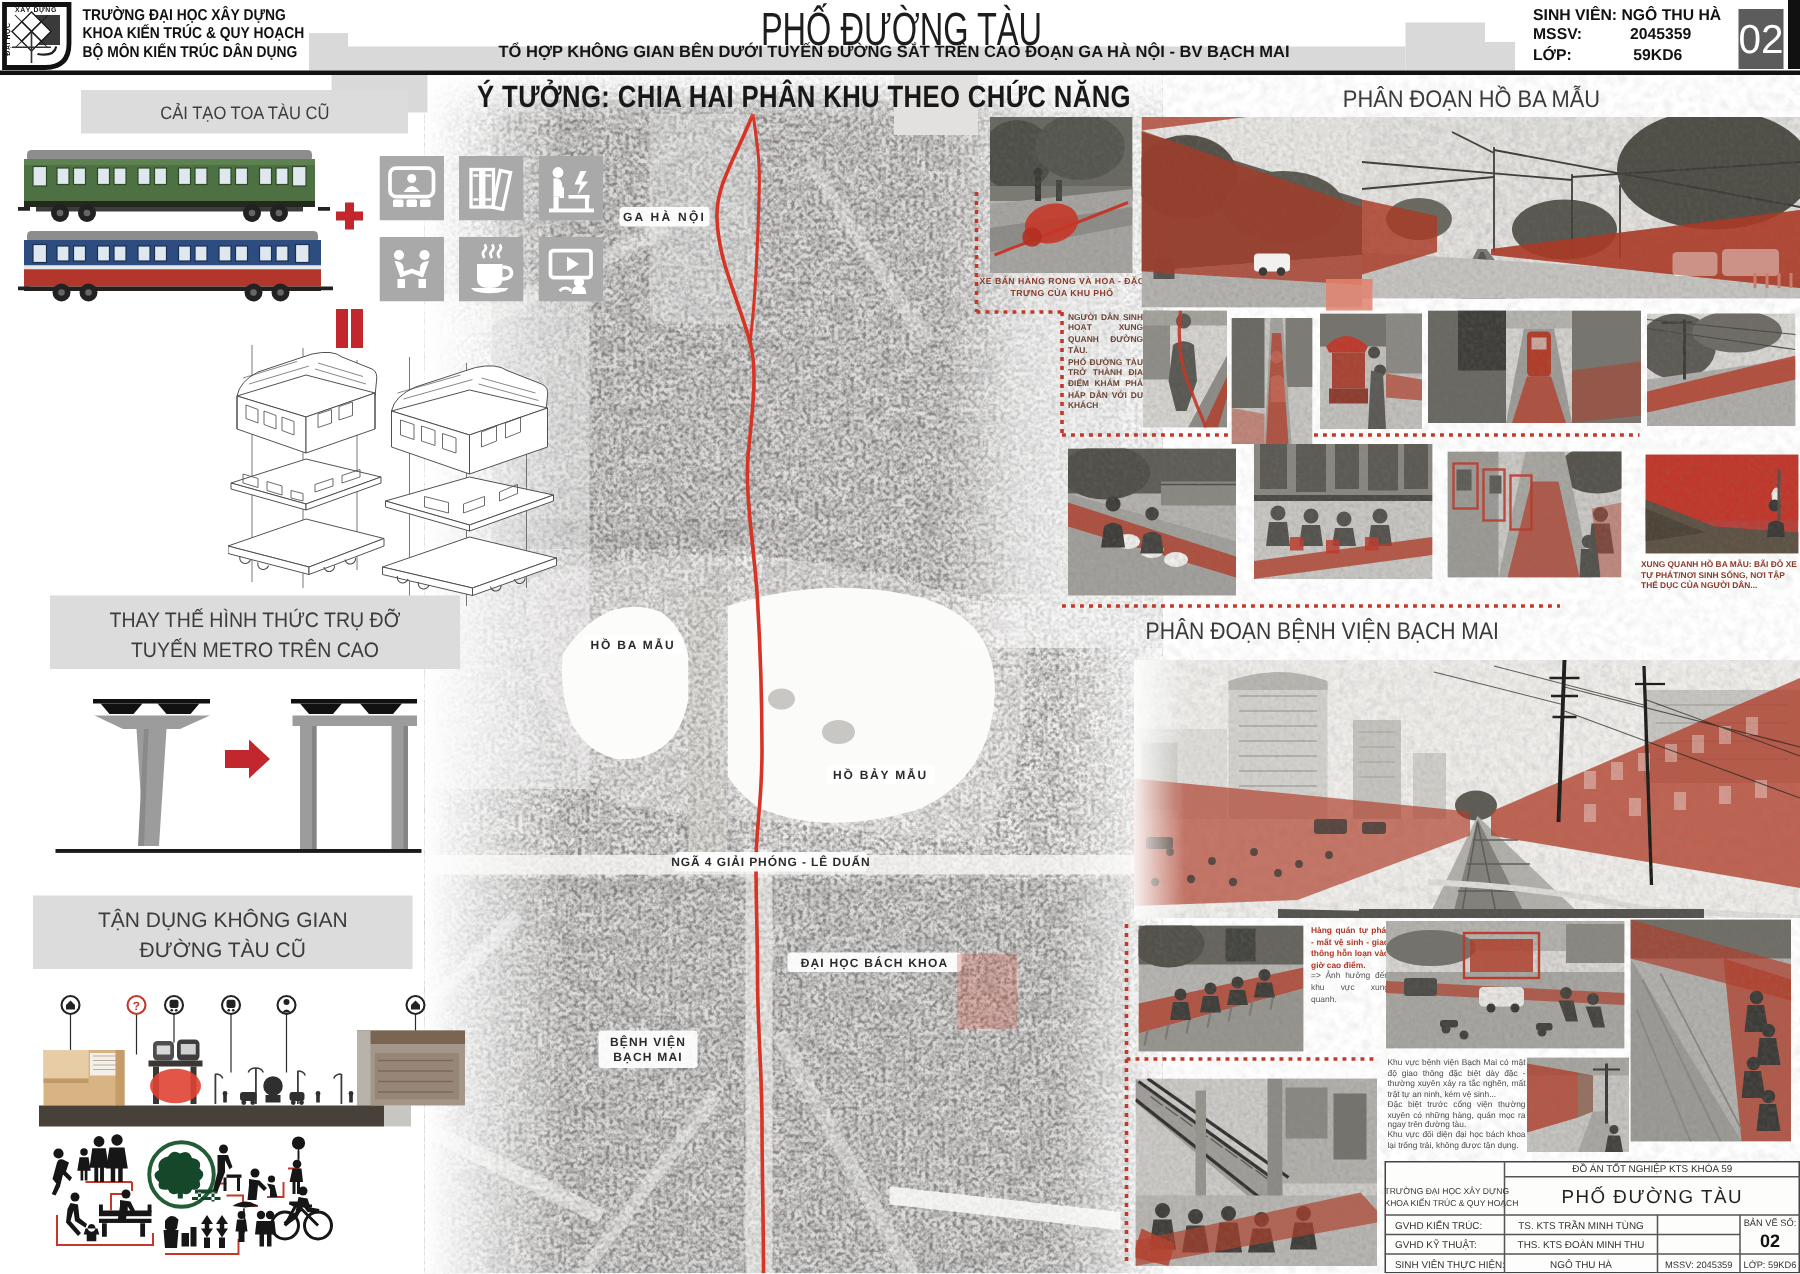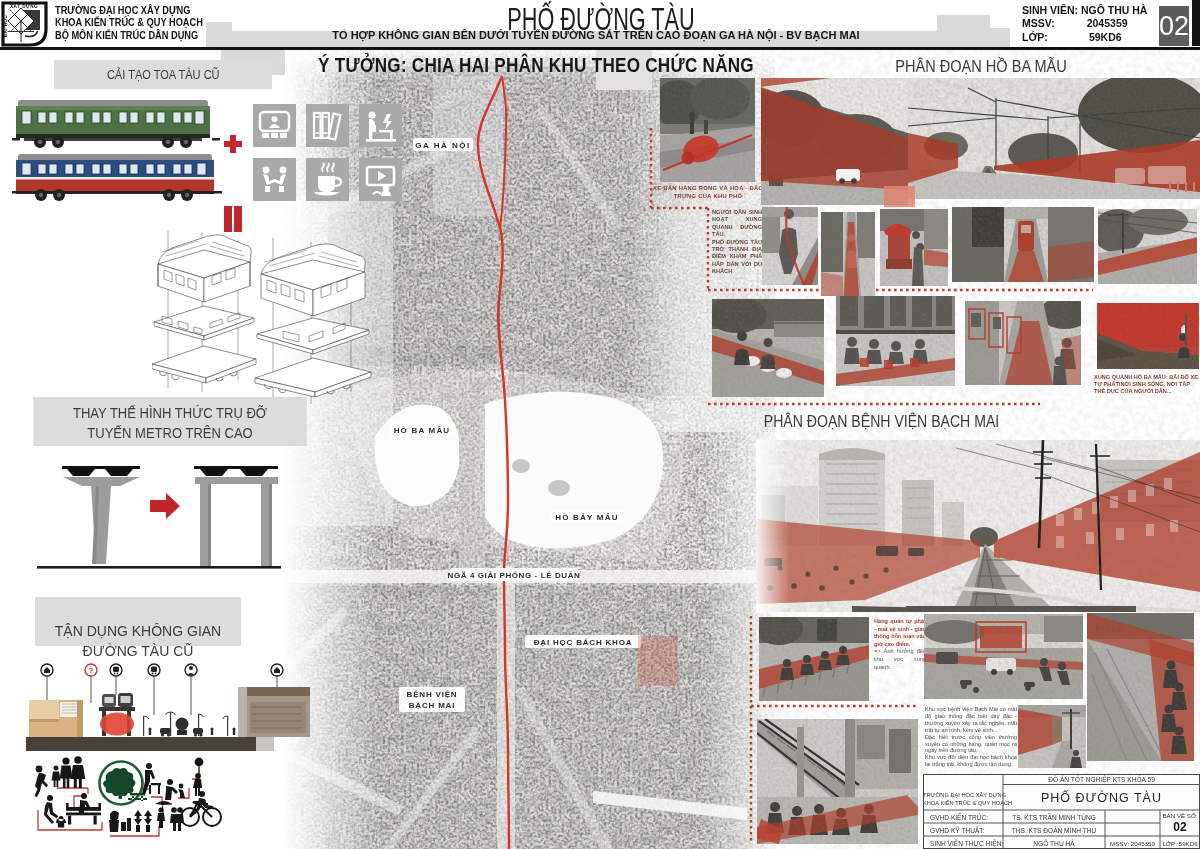--- a/index.html
+++ b/index.html
@@ -371,21 +371,21 @@
 <rect x="165" y="17" width="83" height="7"></rect>
 <rect x="170" y="24" width="11" height="82"></rect>
 <rect x="231" y="24" width="11" height="82"></rect>
 </g>
 <rect x="178" y="24" width="3" height="82" fill="#858585"></rect>
 <rect x="239" y="24" width="3" height="82" fill="#858585"></rect>
 <rect x="7" y="106" width="244" height="2.6" fill="#1a1a1a"></rect>
 <path d="M120 40 h16 v-7 l14 13 -14 13 v-7 h-16 Z" fill="#c1272d"></path>
 </svg>
 
-<div class="abs gbar" style="left:35px;top:597px;width:206px;height:49px;font-size:14px;line-height:20px;padding-top:24px;box-sizing:border-box;letter-spacing:0">TẬN DỤNG KHÔNG GIAN<br>ĐƯỜNG TÀU CŨ</div>
+<div class="abs gbar" style="left:22px;top:597px;width:253px;height:49px;font-size:14px;line-height:20px;padding-top:6px;box-sizing:border-box;letter-spacing:0">TẬN DỤNG KHÔNG GIAN<br>ĐƯỜNG TÀU CŨ</div>
 
 <svg class="abs" style="left:22px;top:660px" width="296" height="95" viewBox="0 0 296 95">
 <g stroke="#2a2a2a" stroke-width="0.8" fill="none">
 <path d="M25 16 V40 M69 16 V43 M94 16 V35 M132 16 V55 M169 16 V55 M255 16 V32"></path>
 </g>
 <g>
 <circle cx="25" cy="10" r="6" fill="#fff" stroke="#222" stroke-width="1.4"></circle>
 <path d="M22 10 l3 -3 3 3 v3 h-6 Z" fill="#222"></path>
 <circle cx="69" cy="10" r="6" fill="#fff" stroke="#c0392b" stroke-width="1.4"></circle>
 <text x="69" y="13" font-size="8" font-weight="bold" fill="#c0392b" text-anchor="middle">?</text>

